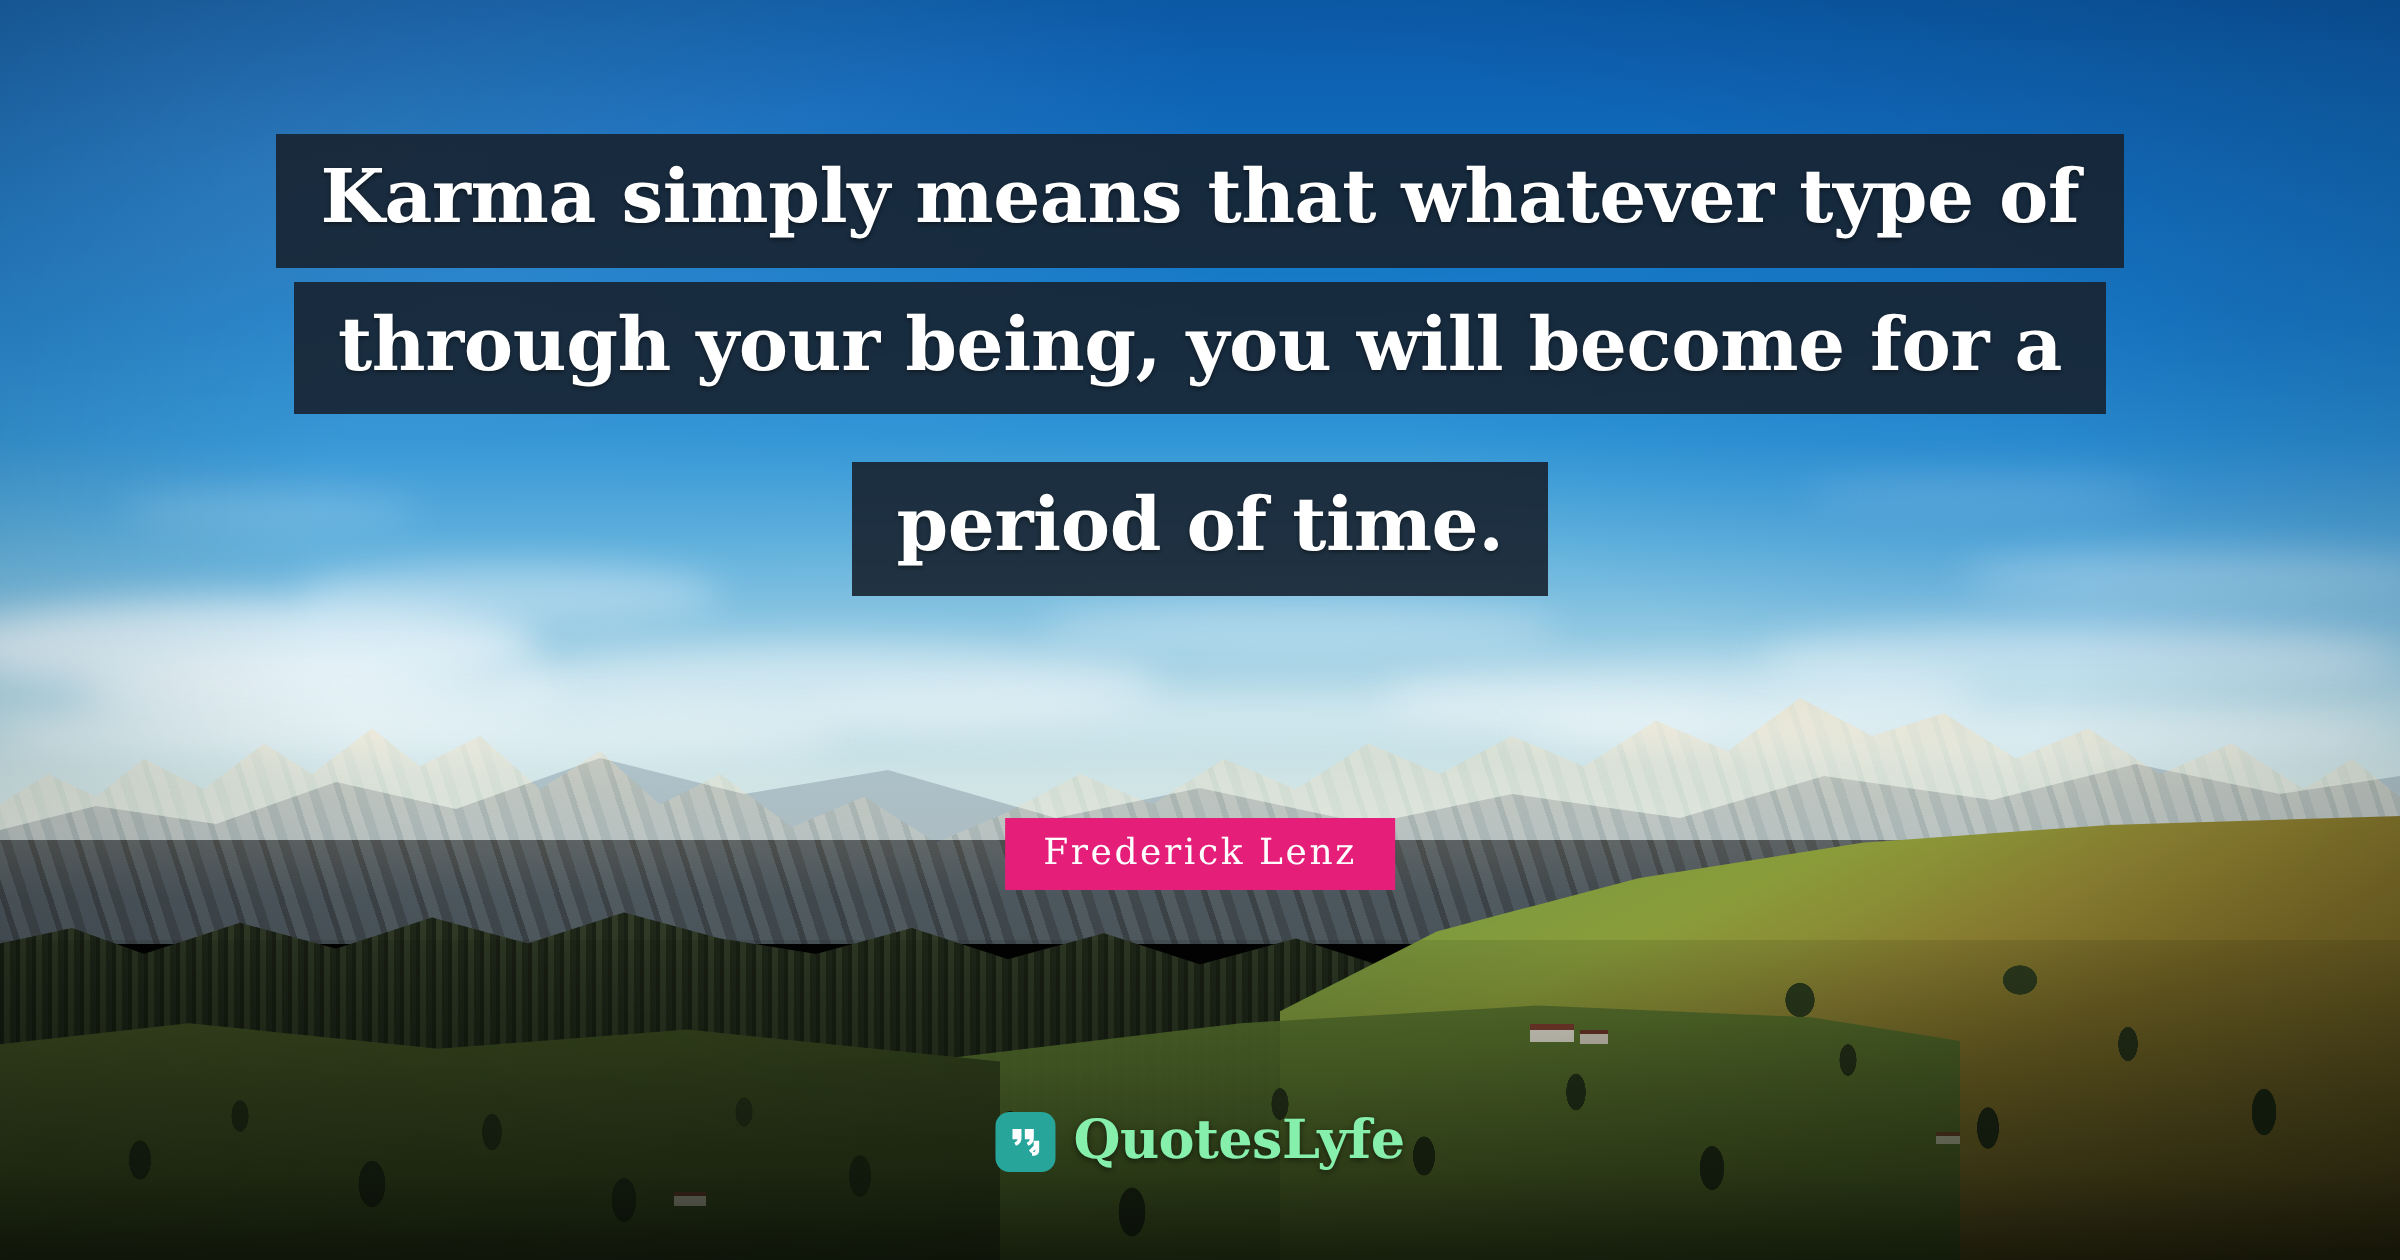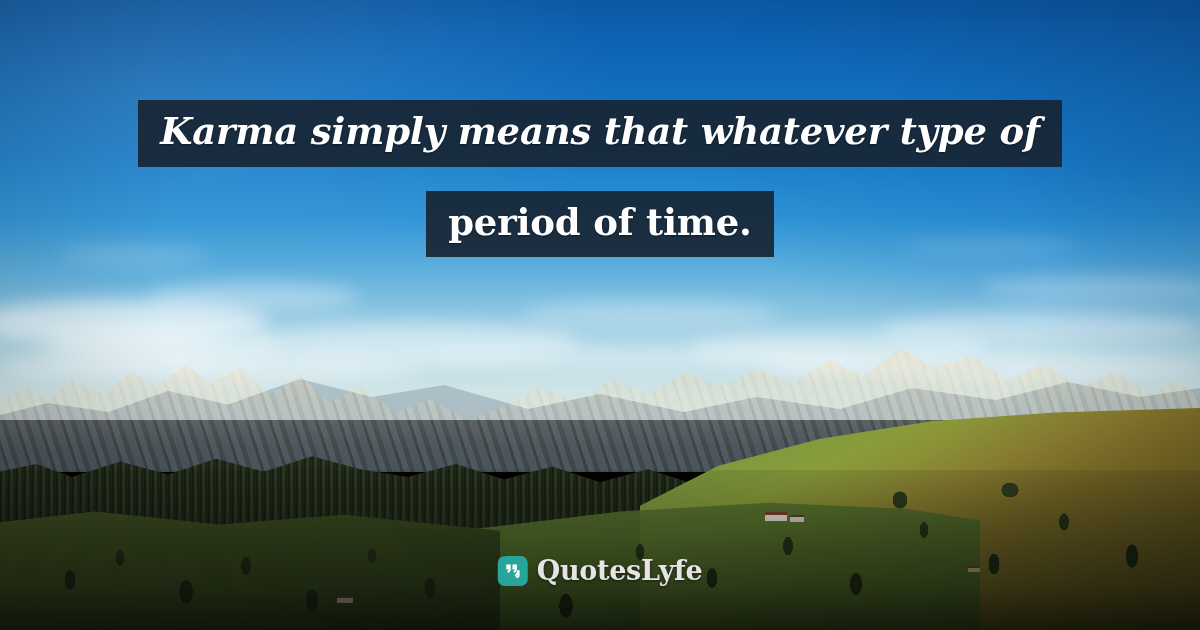--- a/index.html
+++ b/index.html
@@ -236,21 +236,21 @@
     color:#ffffff;
     font-family:"DejaVu Serif", serif;
     font-weight:bold;
     font-size:37px;
     line-height:1.02;
     letter-spacing:-0.2px;
     padding:13px 22px 16px 22px;
     white-space:nowrap;
     text-shadow:0 1px 2px rgba(0,0,0,.45);
   }
-  .ql-1 { margin-top:100px;font-style:italic; }
+  .ql-1 { margin-top:67px; }
   .ql-2 { margin-top:7px; }
   .ql-3 { margin-top:7px; }
   .ql-4 { margin-top:24px; }
 
   
   .author-badge {
     position:absolute; left:50%; top:409px; transform:translateX(-50%);
     background:#e51f79;
     color:#ffffff;
     font-family:"DejaVu Serif", serif;
@@ -265,21 +265,21 @@
     position:absolute; left:50%; top:555px; transform:translateX(-50%);
     display:flex; align-items:center; gap:9px;
   }
   .brand-mark {
     width:30px; height:30px; border-radius:7px;
     background:#27a59a;
     display:flex; align-items:center; justify-content:center;
     flex:0 0 auto;
   }
   .brand-name {
-    color:#e5e5e5;
+    color:#86efac;
     font-family:"DejaVu Serif", serif;
     font-weight:bold;
     font-size:27px;
     letter-spacing:-0.3px;
     text-shadow:0 1px 3px rgba(0,0,0,.55);
   }
 </style>
 </head>
 <body>
 
@@ -321,23 +321,25 @@
     <div class="farm-b"></div>
     <div class="farm-c"></div>
     <div class="farm-d"></div>
 
     <div class="valley-shadow"></div>
     <div class="vignette"></div>
   </div>
 
   <div class="quote-block">
     <span class="quote-line ql-1">Karma simply means that whatever type of</span>
+    <span class="quote-line ql-3">through your being, you will become for a</span>
     <span class="quote-line ql-4">period of time.</span>
   </div>
 
+  <div class="author-badge">Frederick Lenz</div>
 
   <div class="brand">
     <span class="brand-mark">
       <svg width="20" height="20" viewBox="0 0 24 24" aria-hidden="true">
         <path d="M4.2 4.2h5.4v5.4c0 2.3-1.1 3.9-3.3 4.7l-1-1.9c1.2-.5 1.8-1.2 1.9-2.1H4.2V4.2z" fill="#ffffff"></path>
         <path d="M11.6 4.2H17v5.4c0 2.3-1.1 3.9-3.3 4.7l-1-1.9c1.2-.5 1.8-1.2 1.9-2.1h-3V4.2z" fill="#ffffff"></path>
         <path d="M16.9 11.2h3.3v6.1c0 1.6-1.3 2.9-2.9 2.9h-1.4v-2.2h1.1c.5 0 .9-.4.9-.9v-.7l-2.3 2.3-1.5-1.6 2.8-2.8v-3.1z" fill="#ffffff"></path>
       </svg>
     </span>
     <span class="brand-name">QuotesLyfe</span>

